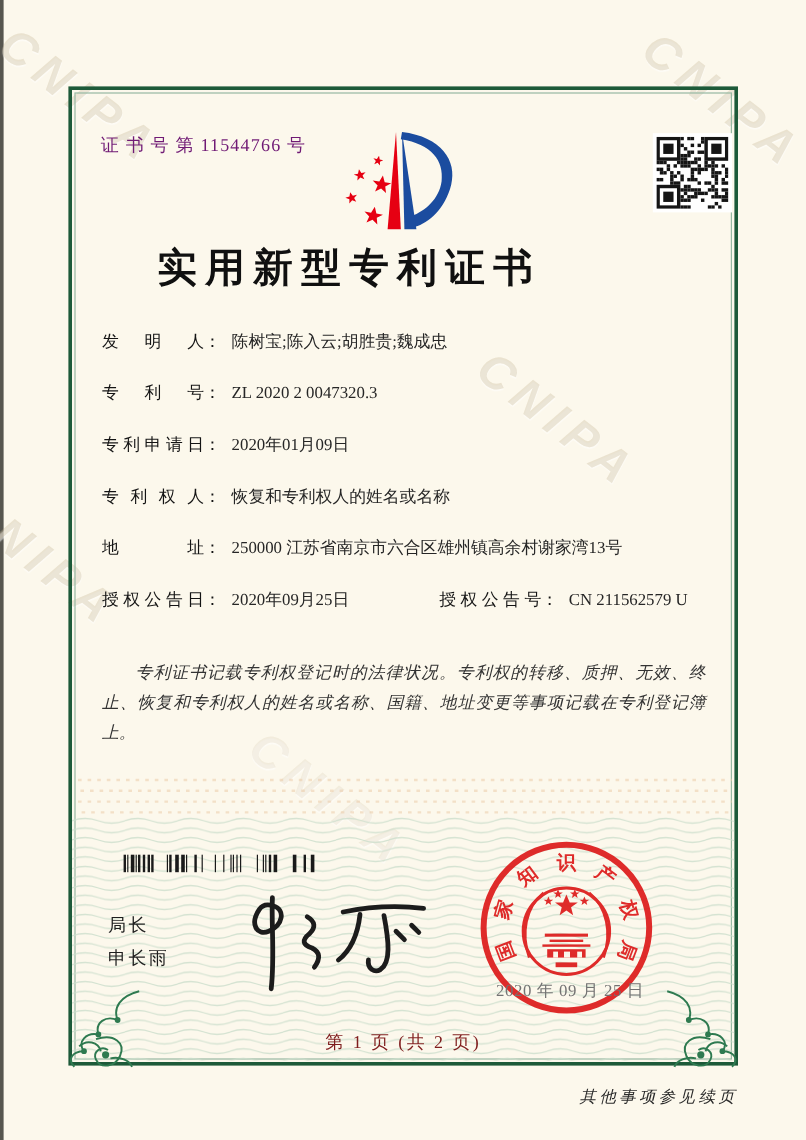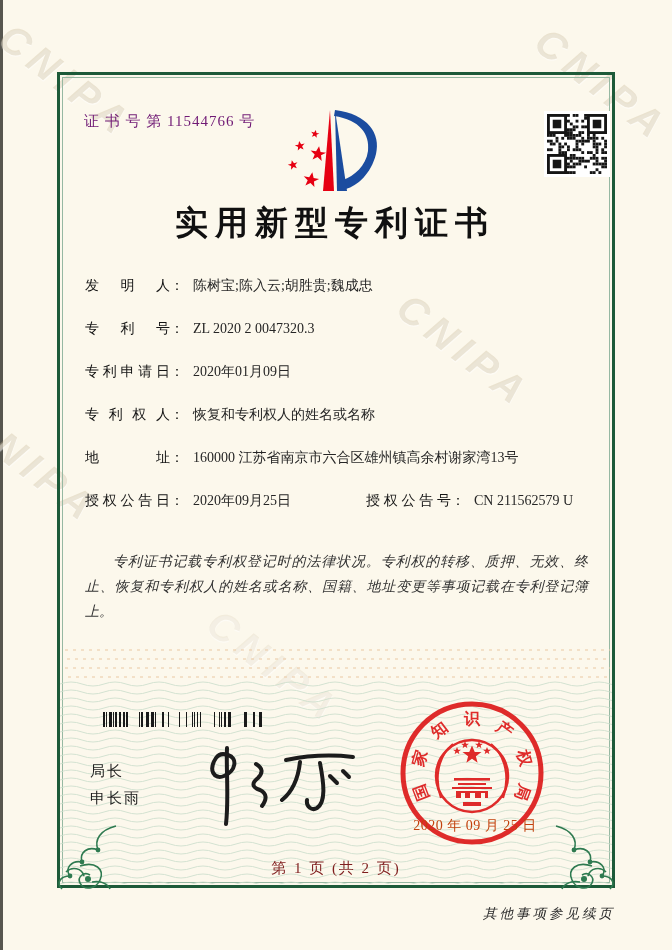--- a/index.html
+++ b/index.html
@@ -30,21 +30,21 @@
     position:absolute;left:2px;top:2px;right:2px;bottom:2px;
     border:1px solid #96b8a2;
   }
   
   .cert-no{position:absolute;left:84px;top:112px;font-size:15px;letter-spacing:1px;color:#701a75;}
   .logo{position:absolute;left:278px;top:96px;width:135px;height:106px;}
   .qr{position:absolute;left:544px;top:111px;width:66px;height:66px;background:#fff;padding:3px;box-sizing:border-box;}
   .qr svg{display:block;width:100%;height:100%;}
   .title{
     position:absolute;left:57px;top:201px;width:468px;text-align:center;
-    font-size:33px;font-weight:700;letter-spacing:7px;color:#101010;padding-left:44px;
+    font-size:33px;font-weight:700;letter-spacing:7px;color:#101010;
   }
   
   .fields{position:absolute;left:85px;top:276px;width:510px;font-size:14px;}
   .field-row{margin-bottom:23px;line-height:20px;white-space:nowrap;}
   .flabel{
     display:inline-block;width:85px;text-align:justify;text-align-last:justify;
     color:#141414;vertical-align:top;
   }
   .fcolon{color:#141414;}
   .fvalue{margin-left:9px;color:#262626;}
@@ -60,21 +60,21 @@
   .microband{position:absolute;left:65px;top:646px;pointer-events:none;}
   .barcode{position:absolute;left:97px;top:712px;width:172px;height:15px;}
   .barcode svg{display:block;width:100%;height:100%;}
   .sig-title{position:absolute;left:90px;top:762px;font-family:Liberation Serif, serif;font-size:15px;letter-spacing:2px;color:#1d1d1d;}
   .sig-name{position:absolute;left:90px;top:789px;font-family:"Liberation Sans","DejaVu Sans",sans-serif;font-size:15px;letter-spacing:2px;color:#1d1d1d;}
   .sig-hand{position:absolute;left:190px;top:740px;width:195px;height:95px;}
   .seal{position:absolute;left:397px;top:698px;width:150px;height:150px;opacity:.92;}
   .seal text{font-size:16px;font-weight:700;fill:#dd1a1a;font-family:"Liberation Serif","DejaVu Serif",serif;}
   .seal-date{
     position:absolute;left:393px;top:817px;width:164px;text-align:center;
-    font-size:14px;letter-spacing:0.5px;color:#c2410c;z-index:5;
+    font-size:14px;letter-spacing:0.5px;color:#737373;z-index:5;
   }
   .page-num{position:absolute;left:57px;top:859px;width:558px;text-align:center;font-size:15px;letter-spacing:2px;color:#7f1d1d;}
   .corner{position:absolute;width:72px;height:68px;}
   .corner.bl{left:52px;top:822px;}
   .corner.br{left:548px;top:822px;transform:scaleX(-1);}
   .footer-note{
     position:absolute;left:57px;top:905px;width:558px;text-align:right;
     font-size:13.5px;font-style:italic;letter-spacing:3px;color:#2a2a2a;
   }
 </style>
@@ -285,21 +285,21 @@
     <div class="field-row">
       <span class="flabel">专　利　号</span><span class="fcolon">：</span><span class="fvalue">ZL 2020 2 0047320.3</span>
     </div>
     <div class="field-row">
       <span class="flabel">专利申请日</span><span class="fcolon">：</span><span class="fvalue">2020年01月09日</span>
     </div>
     <div class="field-row">
       <span class="flabel">专 利 权 人</span><span class="fcolon">：</span><span class="fvalue">恢复和专利权人的姓名或名称</span>
     </div>
     <div class="field-row">
-      <span class="flabel">地　　　址</span><span class="fcolon">：</span><span class="fvalue">160000 江苏省南京市六合区雄州镇高余村谢家湾13号</span>
+      <span class="flabel">地　　　址</span><span class="fcolon">：</span><span class="fvalue">250000 江苏省南京市六合区雄州镇高余村谢家湾13号</span>
     </div>
     <div class="field-row">
       <span class="flabel">授权公告日</span><span class="fcolon">：</span><span class="fvalue">2020年09月25日</span><span class="flabel2">授权公告号</span><span class="fcolon">：</span><span class="fvalue">CN 211562579 U</span>
     </div>
   </div>
 
   <div class="body-text">
     <p>专利证书记载专利权登记时的法律状况。专利权的转移、质押、无效、终止、恢复和专利权人的姓名或名称、国籍、地址变更等事项记载在专利登记簿上。</p>
   </div>
 

